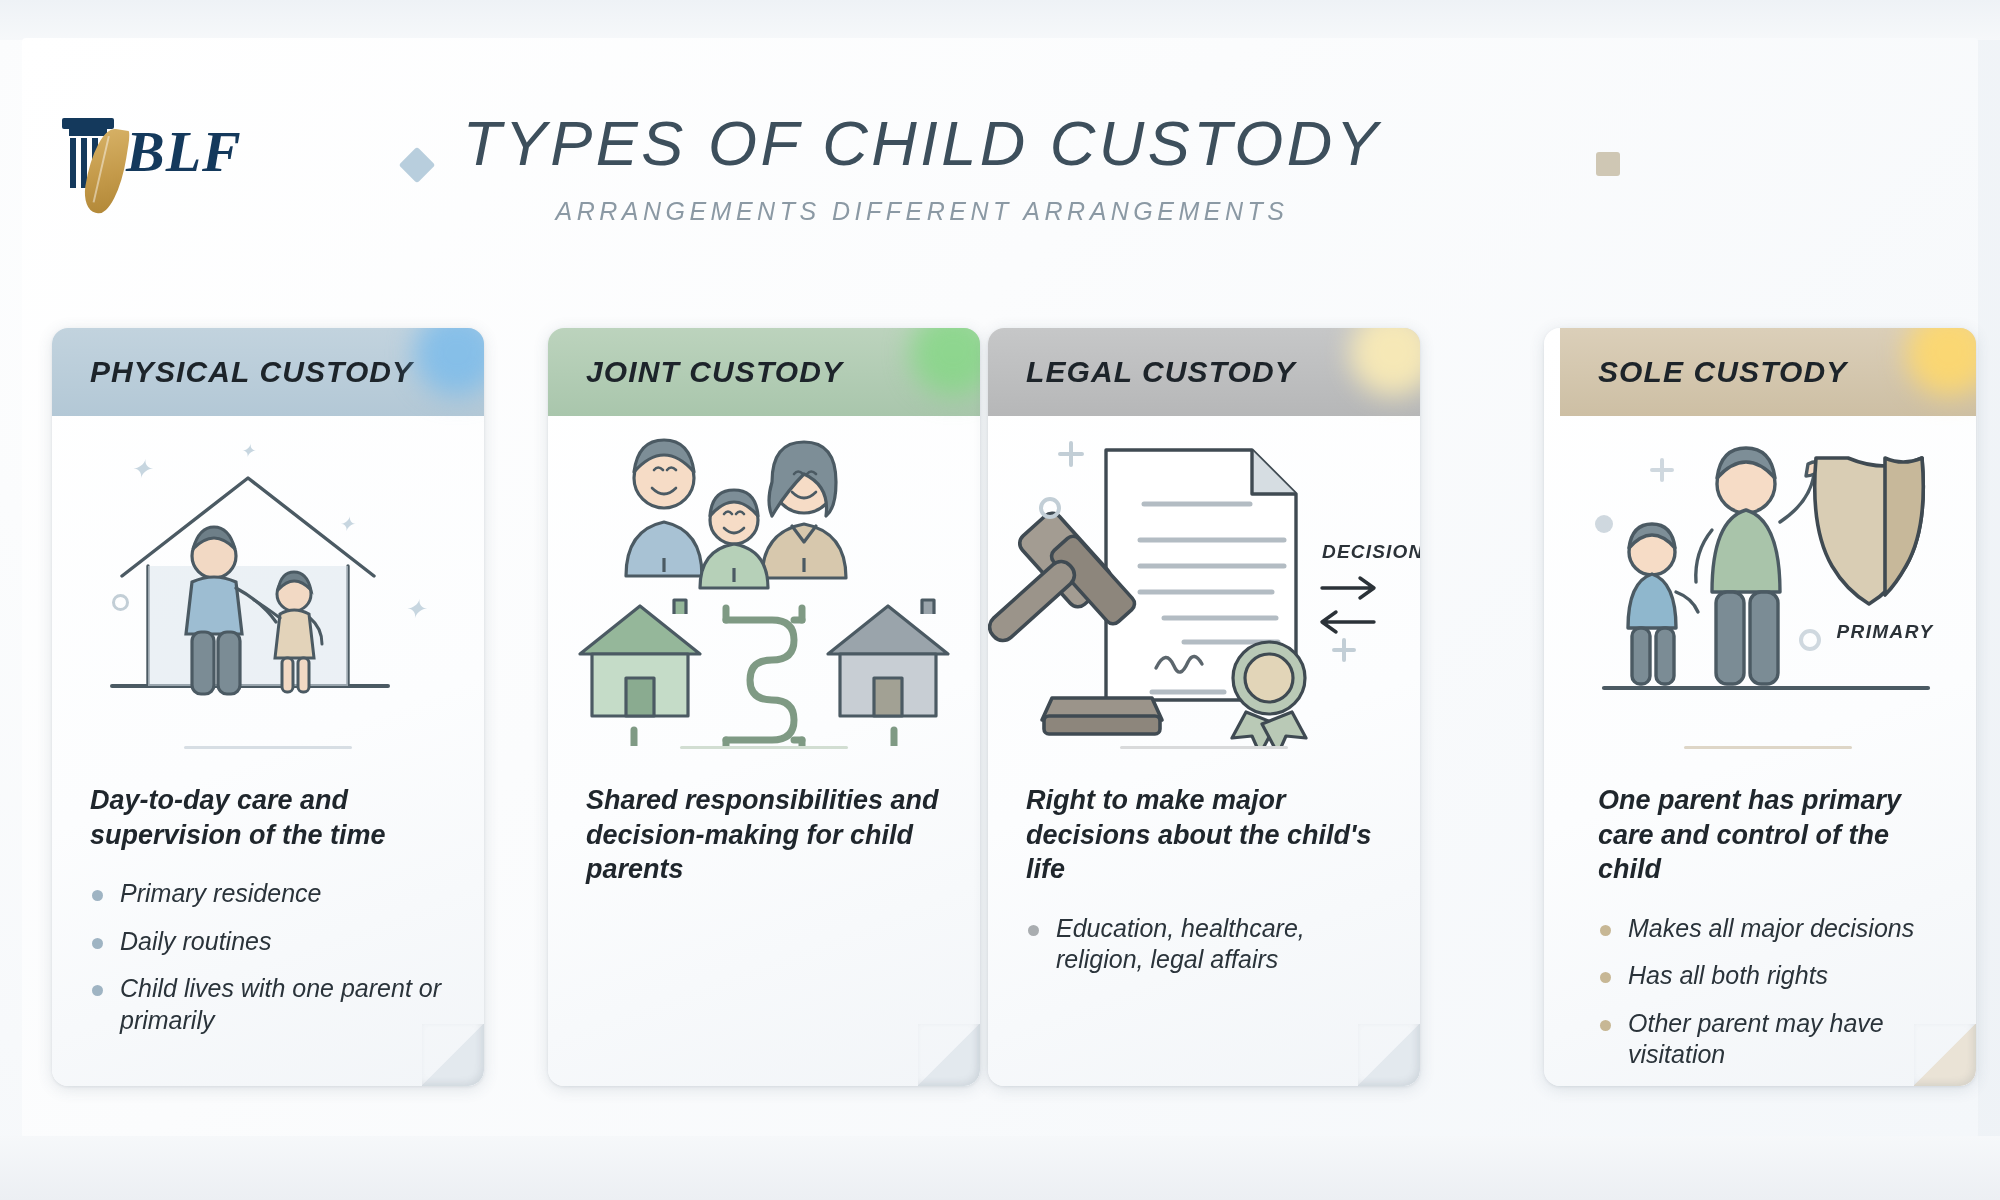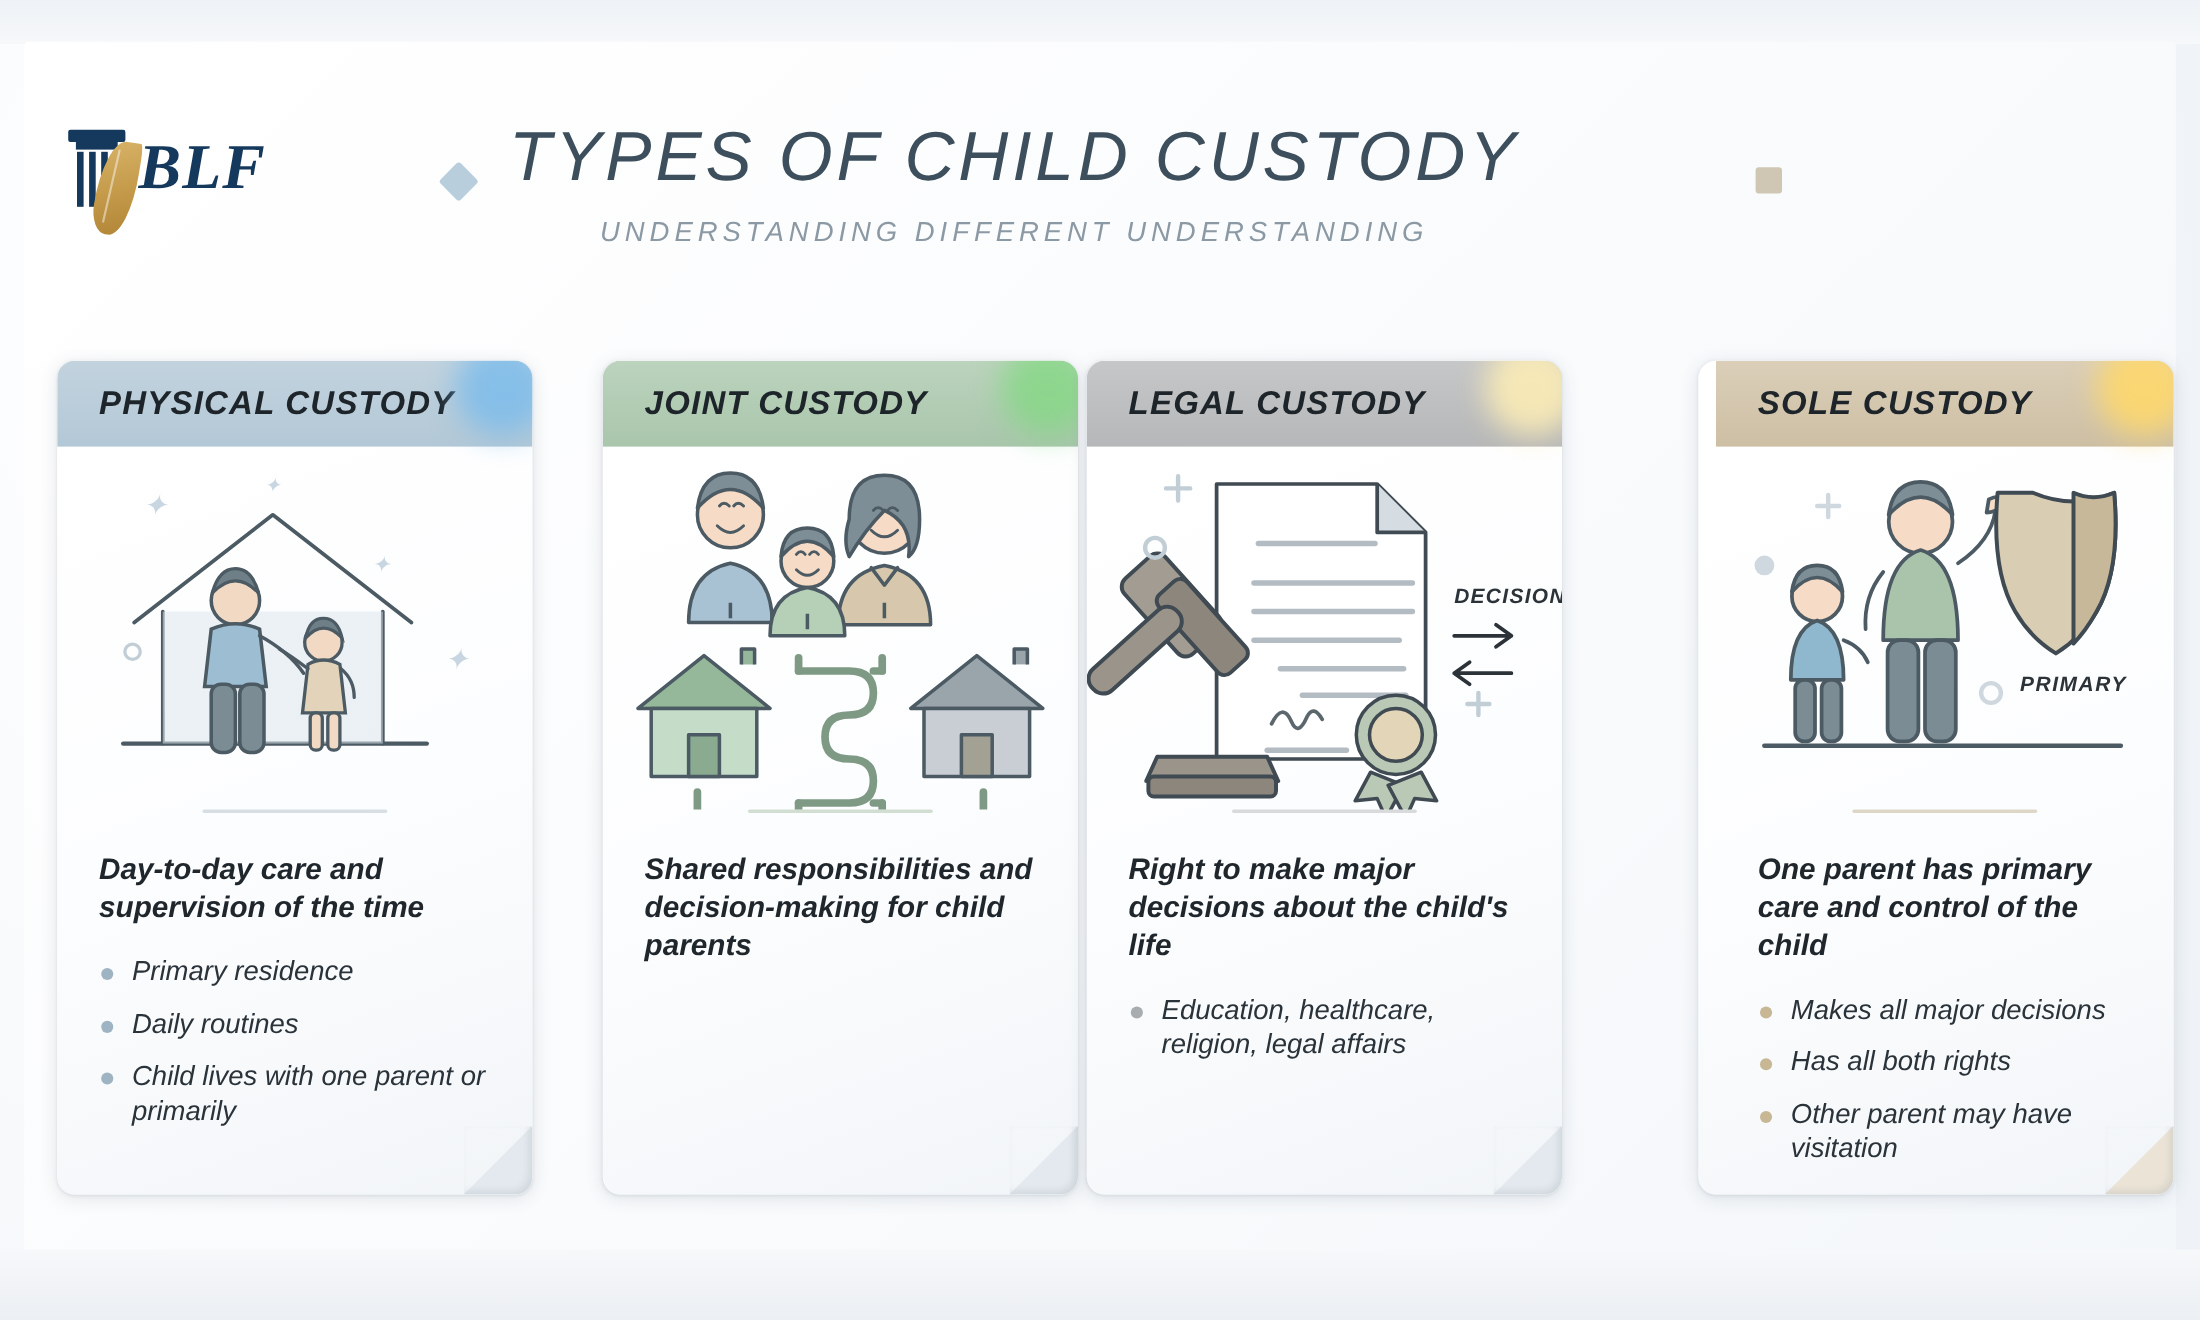--- a/index.html
+++ b/index.html
@@ -89,21 +89,21 @@
     border-radius:16px; overflow:hidden;
     background:linear-gradient(160deg,#ffffff 0%, #fcfdfe 55%, #f2f5f8 100%);
     box-shadow:0 3px 16px rgba(60,80,100,.14), 0 1px 3px rgba(60,80,100,.10);
   }
   .card.c1 { left:52px; }
   .card.c2 { left:548px; }
   .card.c3 { left:988px; }
   .card.c4 { left:1544px;padding-left:16px; }
 
   .card-head {
-    height:78px; display:flex; align-items:center; padding-left:38px;
+    height:88px; display:flex; align-items:center; padding-left:38px;
   }
   .card-head span {
     font-size:30px; font-weight:700; color:#1d242a; letter-spacing:1.1px;
   }
   .c1 .card-head { background:linear-gradient(180deg,#c2d3de 0%, #b3c8d6 100%); }
   .c2 .card-head { background:linear-gradient(180deg,#bcd3bd 0%, #a9c6ac 100%); }
   .c3 .card-head { background:linear-gradient(180deg,#c6c7c8 0%, #b6b7b8 100%); }
   .c4 .card-head { background:linear-gradient(180deg,#dbcfb9 0%, #cdbfa4 100%); }
 
   .glow {
@@ -177,21 +177,21 @@
         </div>
       <div class="quill"></div>
     </div>
     <div class="logo-text">BLF</div>
   </div>
 
   <div class="diamond"></div>
   <div class="sq"></div>
   <div class="title-block">
     <div class="title">TYPES OF CHILD CUSTODY</div>
-    <div class="subtitle">UNDERSTANDING DIFFERENT UNDERSTANDING</div>
+    <div class="subtitle">ARRANGEMENTS DIFFERENT ARRANGEMENTS</div>
   </div>
 
   <div class="cards">
 
     <div class="card c1">
       <div class="glow"></div>
       <div class="card-head">
         <span>PHYSICAL CUSTODY</span>
       </div>
       <div class="art">

